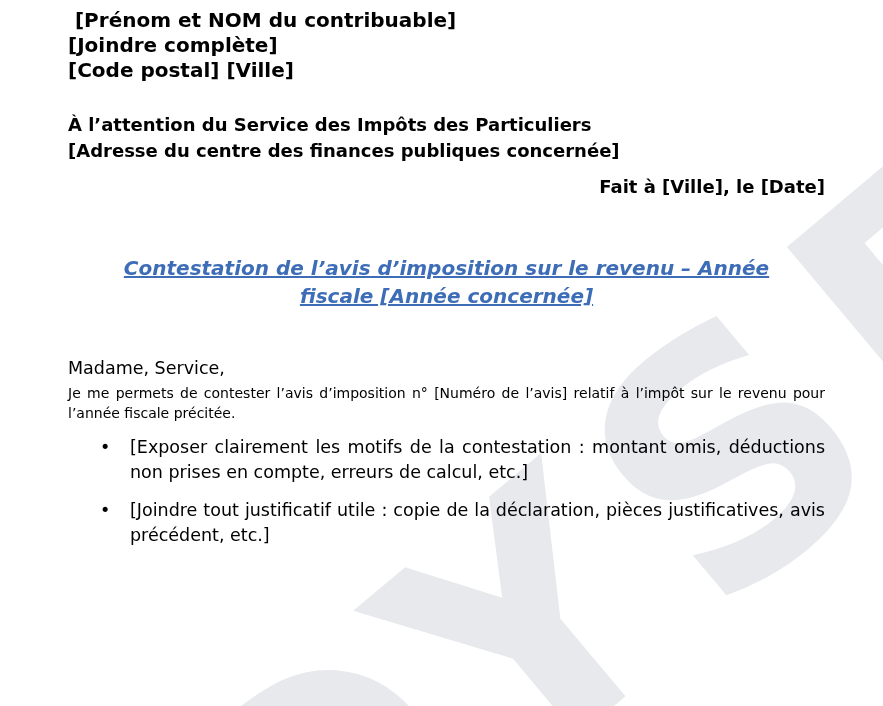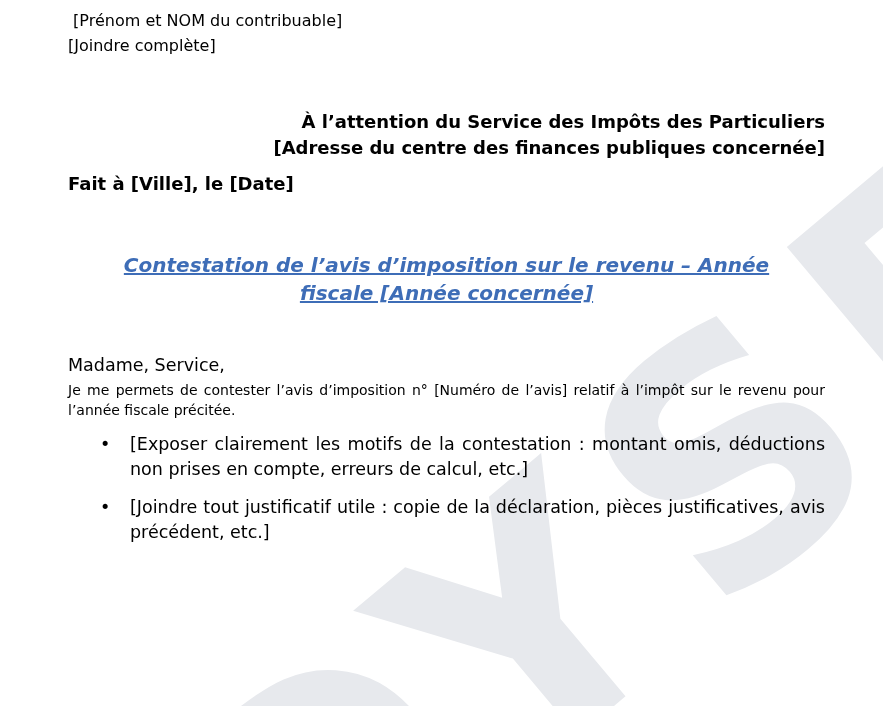--- a/index.html
+++ b/index.html
@@ -30,37 +30,37 @@
     z-index: 0;
     user-select: none;
     line-height: 1;
   }
   .content {
     position: relative;
     z-index: 1;
     padding: 8px 58px 0 68px;
   }
   .sender div {
-    font-weight: normal;
-    font-size: 16px;
+    font-weight: bold;
+    font-size: 20px;
     line-height: 25px;
     white-space: pre-wrap;
   }
   .recipient {
-    margin-top: 51px;
-    text-align: right;
+    margin-top: 29px;
+    text-align: left;
   }
   .recipient div {
     font-weight: bold;
     font-size: 18px;
     line-height: 26px;
   }
   .dateline {
     margin-top: 10px;
-    text-align: left;
+    text-align: right;
     font-weight: bold;
     font-size: 18px;
     line-height: 26px;
   }
   .subject {
     margin: 54px auto 0 auto;
     max-width: 712px;
     text-align: center;
     font-size: 20px;
     font-weight: bold;
@@ -107,20 +107,21 @@
 
 <div class="page">
 
   <div class="watermark">DYSE</div>
 
   <div class="content">
 
     <div class="sender">
       <div> [Prénom et NOM du contribuable]</div>
       <div>[Joindre complète]</div>
+      <div>[Code postal] [Ville]</div>
     </div>
 
     <div class="recipient">
       <div>À l’attention du Service des Impôts des Particuliers</div>
       <div>[Adresse du centre des finances publiques concernée]</div>
     </div>
 
     <div class="dateline">Fait à [Ville], le [Date]</div>
 
     <h1 class="subject">Contestation de l’avis d’imposition sur le revenu – Année fiscale [Année concernée]</h1>

